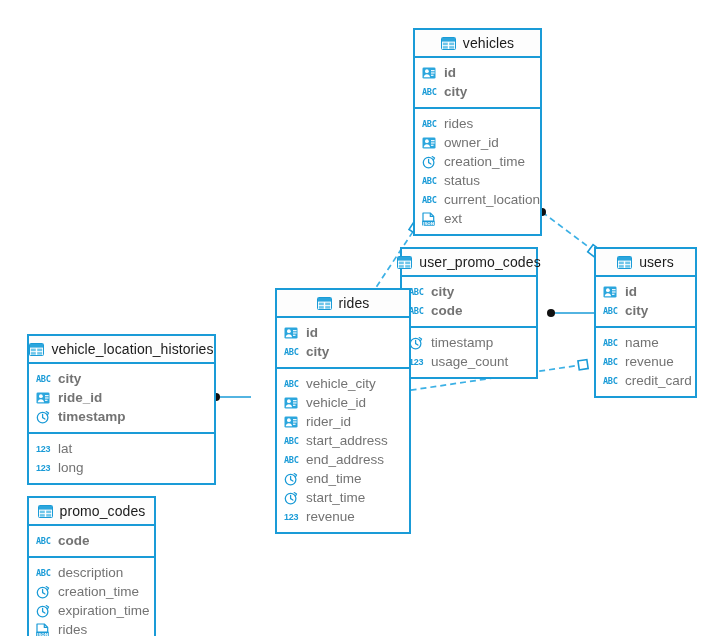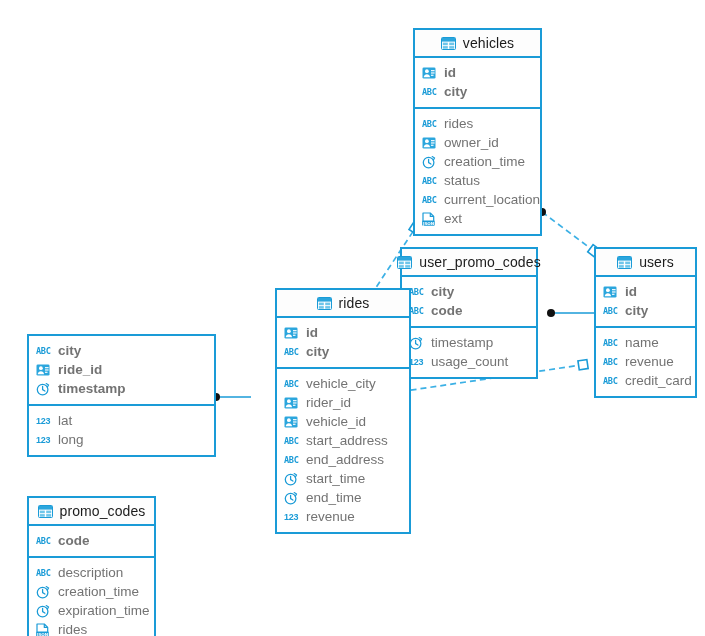--- a/index.html
+++ b/index.html
@@ -385,37 +385,37 @@
             <span class="ic">
               <svg width="14" height="12" viewBox="0 0 14 12">
       <rect x="0.5" y="0.5" width="13" height="11" rx="1.3" fill="#2ba6dd"></rect>
       <circle cx="4.9" cy="4.2" r="1.9" fill="#ffffff"></circle>
       <path d="M1.7 10.2c0.3-2 1.6-3 3.2-3s2.9 1 3.2 3z" fill="#ffffff"></path>
       <rect x="9" y="3.1" width="3.6" height="1.15" fill="#ffffff"></rect>
       <rect x="9" y="5.4" width="3.6" height="1.15" fill="#ffffff"></rect>
       <rect x="9" y="7.7" width="2.5" height="1.15" fill="#ffffff"></rect>
     </svg>
             </span>
+            <span class="field-label">vehicle_id</span>
+          </div>
+          <div class="field">
+            <span class="ic">
+              <svg width="14" height="12" viewBox="0 0 14 12">
+      <rect x="0.5" y="0.5" width="13" height="11" rx="1.3" fill="#2ba6dd"></rect>
+      <circle cx="4.9" cy="4.2" r="1.9" fill="#ffffff"></circle>
+      <path d="M1.7 10.2c0.3-2 1.6-3 3.2-3s2.9 1 3.2 3z" fill="#ffffff"></path>
+      <rect x="9" y="3.1" width="3.6" height="1.15" fill="#ffffff"></rect>
+      <rect x="9" y="5.4" width="3.6" height="1.15" fill="#ffffff"></rect>
+      <rect x="9" y="7.7" width="2.5" height="1.15" fill="#ffffff"></rect>
+    </svg>
+            </span>
             <span class="field-label">rider_id</span>
           </div>
           <div class="field">
             <span class="ic">
-              <svg width="14" height="12" viewBox="0 0 14 12">
-      <rect x="0.5" y="0.5" width="13" height="11" rx="1.3" fill="#2ba6dd"></rect>
-      <circle cx="4.9" cy="4.2" r="1.9" fill="#ffffff"></circle>
-      <path d="M1.7 10.2c0.3-2 1.6-3 3.2-3s2.9 1 3.2 3z" fill="#ffffff"></path>
-      <rect x="9" y="3.1" width="3.6" height="1.15" fill="#ffffff"></rect>
-      <rect x="9" y="5.4" width="3.6" height="1.15" fill="#ffffff"></rect>
-      <rect x="9" y="7.7" width="2.5" height="1.15" fill="#ffffff"></rect>
-    </svg>
-            </span>
-            <span class="field-label">vehicle_id</span>
-          </div>
-          <div class="field">
-            <span class="ic">
               <svg width="16" height="9" viewBox="0 0 16 9">
       <text x="0" y="7.6" font-family="'DejaVu Sans Mono', monospace" font-size="8.6" font-weight="bold" fill="#1a9bd7" letter-spacing="-0.3">ABC</text>
     </svg>
             </span>
             <span class="field-label">start_address</span>
           </div>
           <div class="field">
             <span class="ic">
               <svg width="16" height="9" viewBox="0 0 16 9">
       <text x="0" y="7.6" font-family="'DejaVu Sans Mono', monospace" font-size="8.6" font-weight="bold" fill="#1a9bd7" letter-spacing="-0.3">ABC</text>
@@ -424,43 +424,56 @@
             <span class="field-label">end_address</span>
           </div>
           <div class="field">
             <span class="ic">
               <svg width="14" height="14" viewBox="0 0 14 14">
       <circle cx="6.6" cy="7.6" r="5.3" fill="#ffffff" stroke="#1a9bd7" stroke-width="1.25"></circle>
       <path d="M6.6 4.3v3.3l2.3 1.5" fill="none" stroke="#1a9bd7" stroke-width="1.25" stroke-linecap="round"></path>
       <path d="M10.2 1.6l2.4 1.3-1.3 2.3" fill="none" stroke="#1a9bd7" stroke-width="1.15" stroke-linecap="round" stroke-linejoin="round"></path>
     </svg>
             </span>
+            <span class="field-label">end_time</span>
+          </div>
+          <div class="field">
+            <span class="ic">
+              <svg width="14" height="14" viewBox="0 0 14 14">
+      <circle cx="6.6" cy="7.6" r="5.3" fill="#ffffff" stroke="#1a9bd7" stroke-width="1.25"></circle>
+      <path d="M6.6 4.3v3.3l2.3 1.5" fill="none" stroke="#1a9bd7" stroke-width="1.25" stroke-linecap="round"></path>
+      <path d="M10.2 1.6l2.4 1.3-1.3 2.3" fill="none" stroke="#1a9bd7" stroke-width="1.15" stroke-linecap="round" stroke-linejoin="round"></path>
+    </svg>
+            </span>
             <span class="field-label">start_time</span>
-          </div>
-          <div class="field">
-            <span class="ic">
-              <svg width="14" height="14" viewBox="0 0 14 14">
-      <circle cx="6.6" cy="7.6" r="5.3" fill="#ffffff" stroke="#1a9bd7" stroke-width="1.25"></circle>
-      <path d="M6.6 4.3v3.3l2.3 1.5" fill="none" stroke="#1a9bd7" stroke-width="1.25" stroke-linecap="round"></path>
-      <path d="M10.2 1.6l2.4 1.3-1.3 2.3" fill="none" stroke="#1a9bd7" stroke-width="1.15" stroke-linecap="round" stroke-linejoin="round"></path>
-    </svg>
-            </span>
-            <span class="field-label">end_time</span>
           </div>
           <div class="field">
             <span class="ic">
               <svg width="16" height="9" viewBox="0 0 16 9">
       <text x="0" y="7.8" font-family="'Liberation Sans', sans-serif" font-size="9" font-weight="bold" fill="#1a9bd7" letter-spacing="-0.2">123</text>
     </svg>
             </span>
             <span class="field-label">revenue</span>
           </div>
         </div>
       </div>
       <div class="tbl" style="left: 27px; top: 334px; width: 189px;">
+        <div class="tbl-header">
+          <span class="ic">
+            <svg width="15" height="13" viewBox="0 0 15 13">
+      <rect x="0.5" y="0.5" width="14" height="12" rx="1" fill="#ffffff" stroke="#1a9bd7"></rect>
+      <rect x="1" y="1" width="13" height="3.6" fill="#2ba6dd"></rect>
+      <rect x="1.8" y="5.6" width="5" height="2.6" fill="#6ec6ea"></rect>
+      <rect x="8.2" y="5.6" width="5" height="2.6" fill="#6ec6ea"></rect>
+      <rect x="1.8" y="9.1" width="5" height="2.6" fill="#6ec6ea"></rect>
+      <rect x="8.2" y="9.1" width="5" height="2.6" fill="#6ec6ea"></rect>
+    </svg>
+          </span>
+          <span class="tbl-title">vehicle_location_histories</span>
+        </div>
         <div class="tbl-section">
           <div class="field pk">
             <span class="ic">
               <svg width="16" height="9" viewBox="0 0 16 9">
       <text x="0" y="7.6" font-family="'DejaVu Sans Mono', monospace" font-size="8.6" font-weight="bold" fill="#1a9bd7" letter-spacing="-0.3">ABC</text>
     </svg>
             </span>
             <span class="field-label">city</span>
           </div>
           <div class="field pk">

